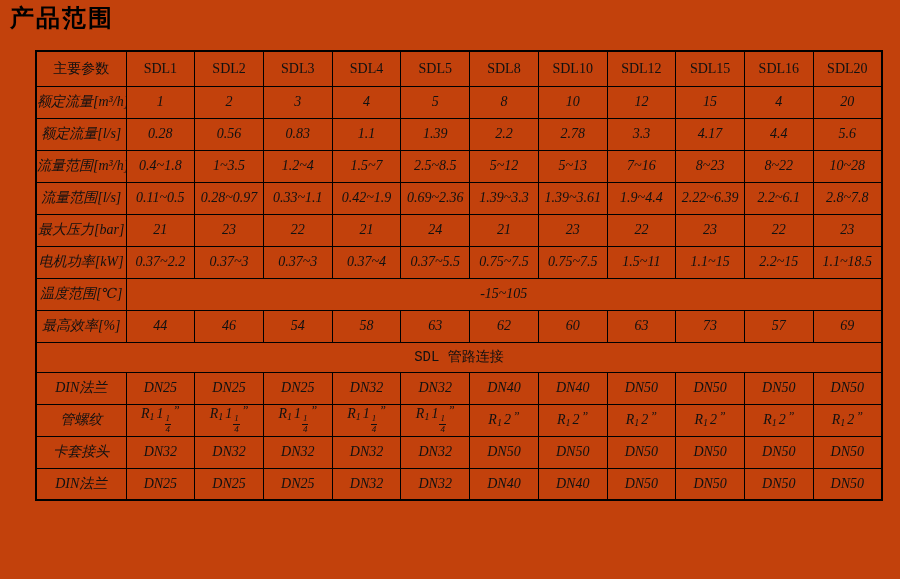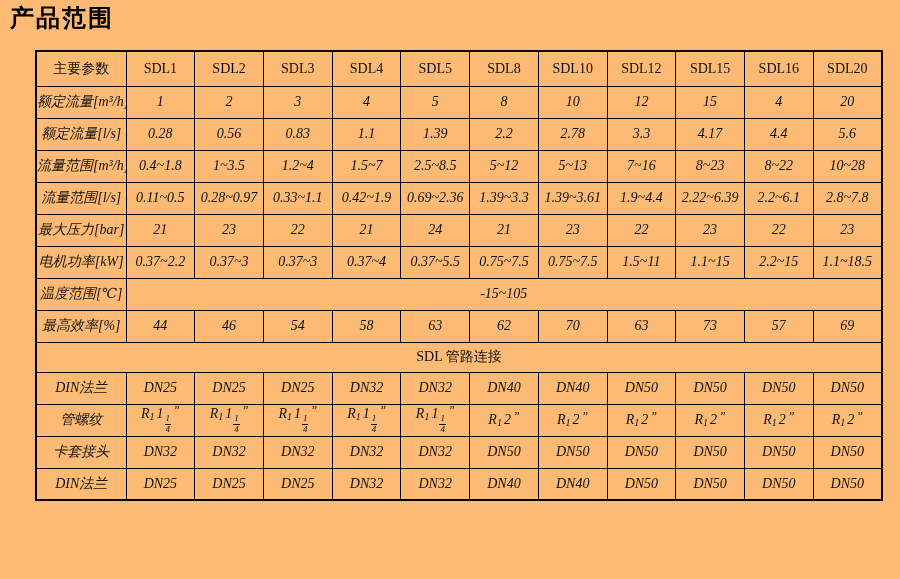--- a/index.html
+++ b/index.html
@@ -7,21 +7,21 @@
     padding: 0;
     width: 900px;
     height: 579px;
     background: #ffffff;
     overflow: hidden;
   }
   .page {
     position: relative;
     width: 900px;
     height: 579px;
-    background: #fdba74;
+    background: #c2410c;
     color: #111111;
   }
   .page-title {
     position: absolute;
     left: 10px;
     top: 2px;
     margin: 0;
     font-family: "Liberation Sans", "DejaVu Sans", sans-serif;
     font-weight: bold;
     font-size: 24px;
@@ -44,21 +44,21 @@
     border: 1px solid #000000;
     text-align: center;
     vertical-align: middle;
     font-size: 14px;
     padding: 1px 0;
     overflow: hidden;
     white-space: nowrap;
   }
   tr.row-header  { height: 35px; }
   tr.row-data    { height: 32px; font-style: italic; }
-  tr.row-section { height: 30px; }
+  tr.row-section { height: 30px; font-family: Liberation Mono, monospace; }
   td.label-col   { font-size: 14px; }
   td.section-cell{ padding-right: 55px; }
   td.span-cell   { padding-right: 105px; }
   .frac {
     display: inline-flex;
     flex-direction: column;
     align-items: center;
     font-size: 9px;
     line-height: 1.1;
     vertical-align: -3px;
@@ -203,21 +203,21 @@
           <td colspan="11" class="span-cell">-15~105</td>
         </tr>
         <tr class="row-data">
           <td class="label-col">最高效率[%]</td>
           <td>44</td>
           <td>46</td>
           <td>54</td>
           <td>58</td>
           <td>63</td>
           <td>62</td>
-          <td>70</td>
+          <td>60</td>
           <td>63</td>
           <td>73</td>
           <td>57</td>
           <td>69</td>
         </tr>
         <tr class="row-section">
           <td colspan="12" class="section-cell">SDL 管路连接</td>
         </tr>
         <tr class="row-data">
           <td class="label-col">DIN法兰</td>

